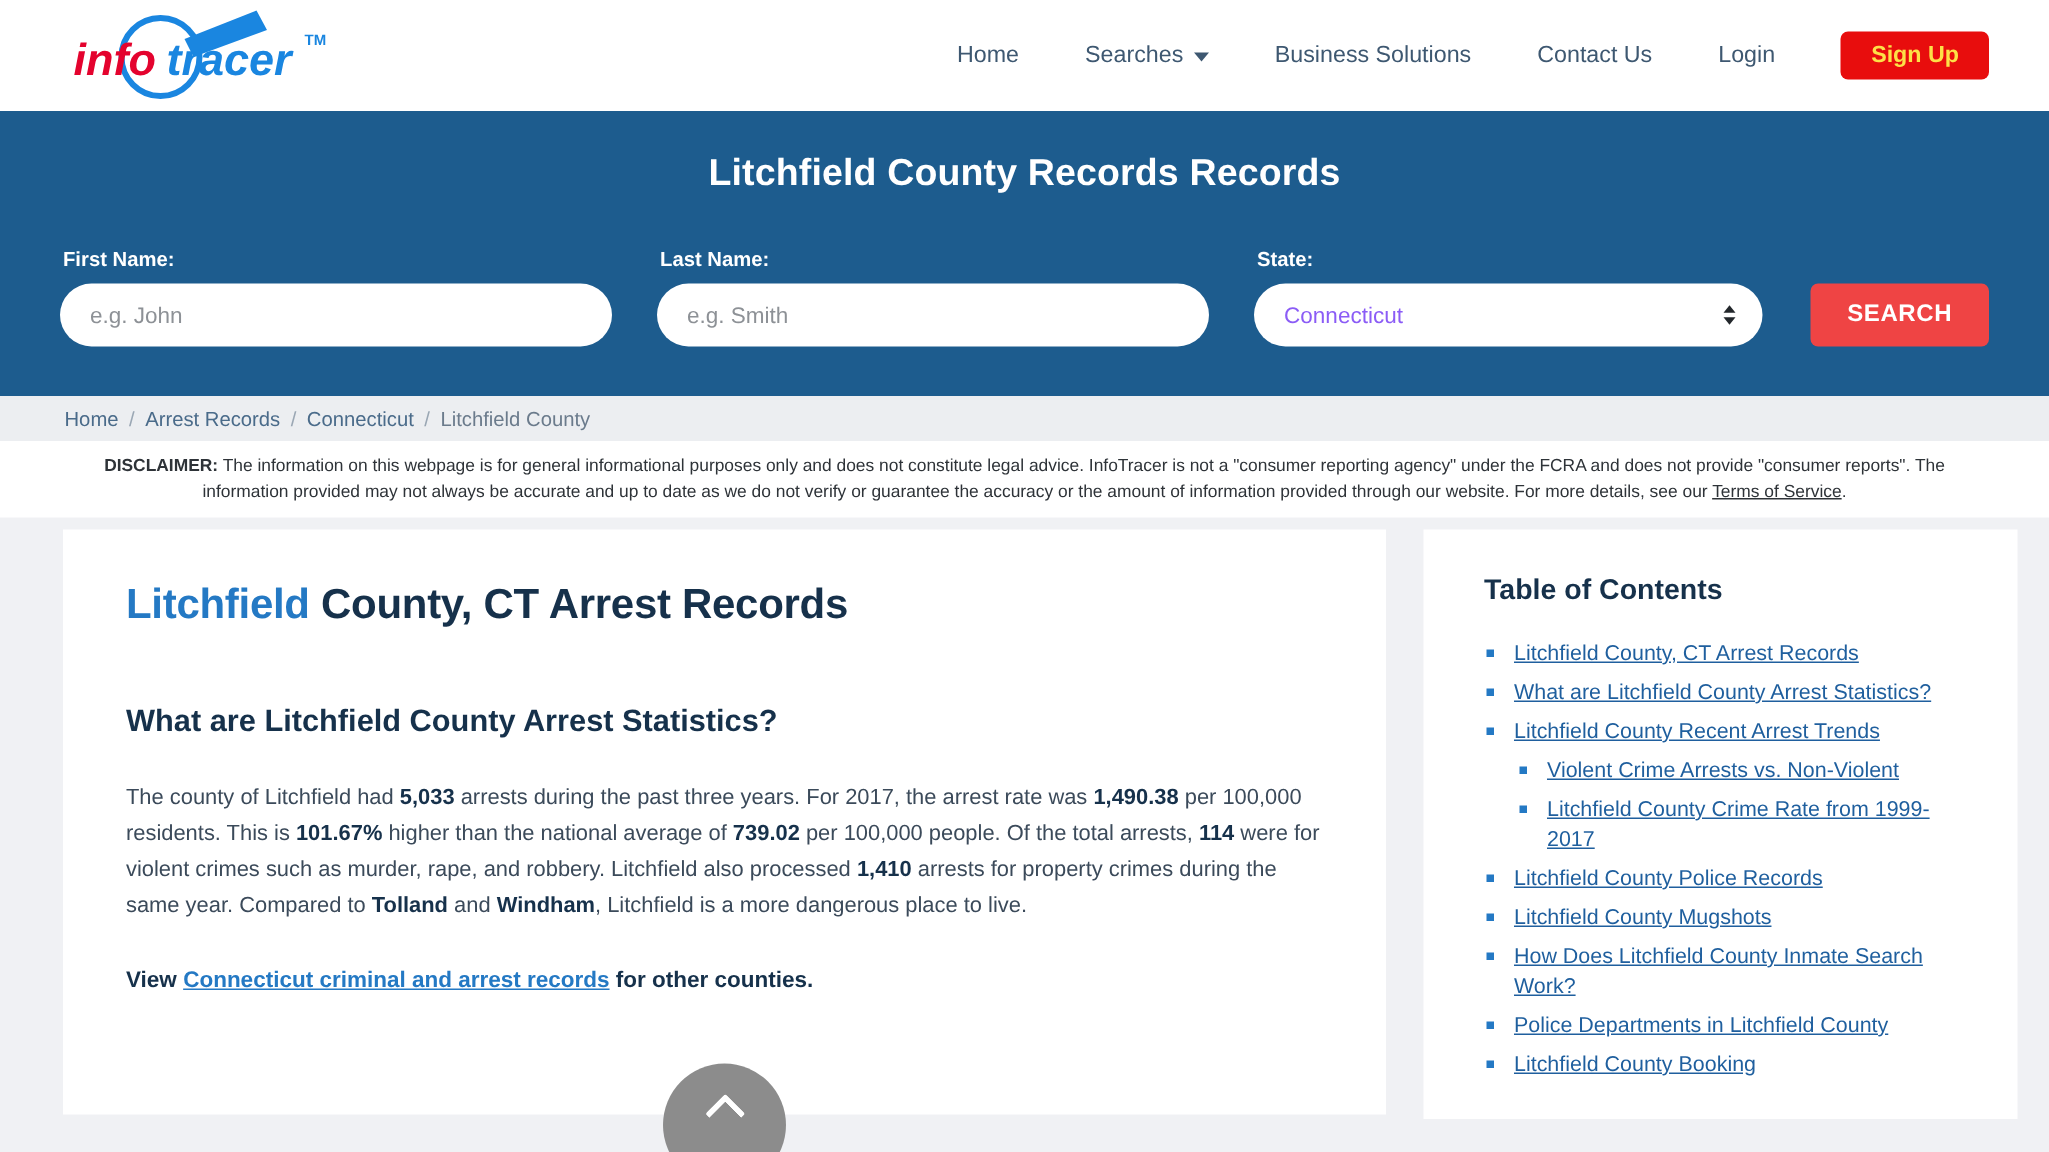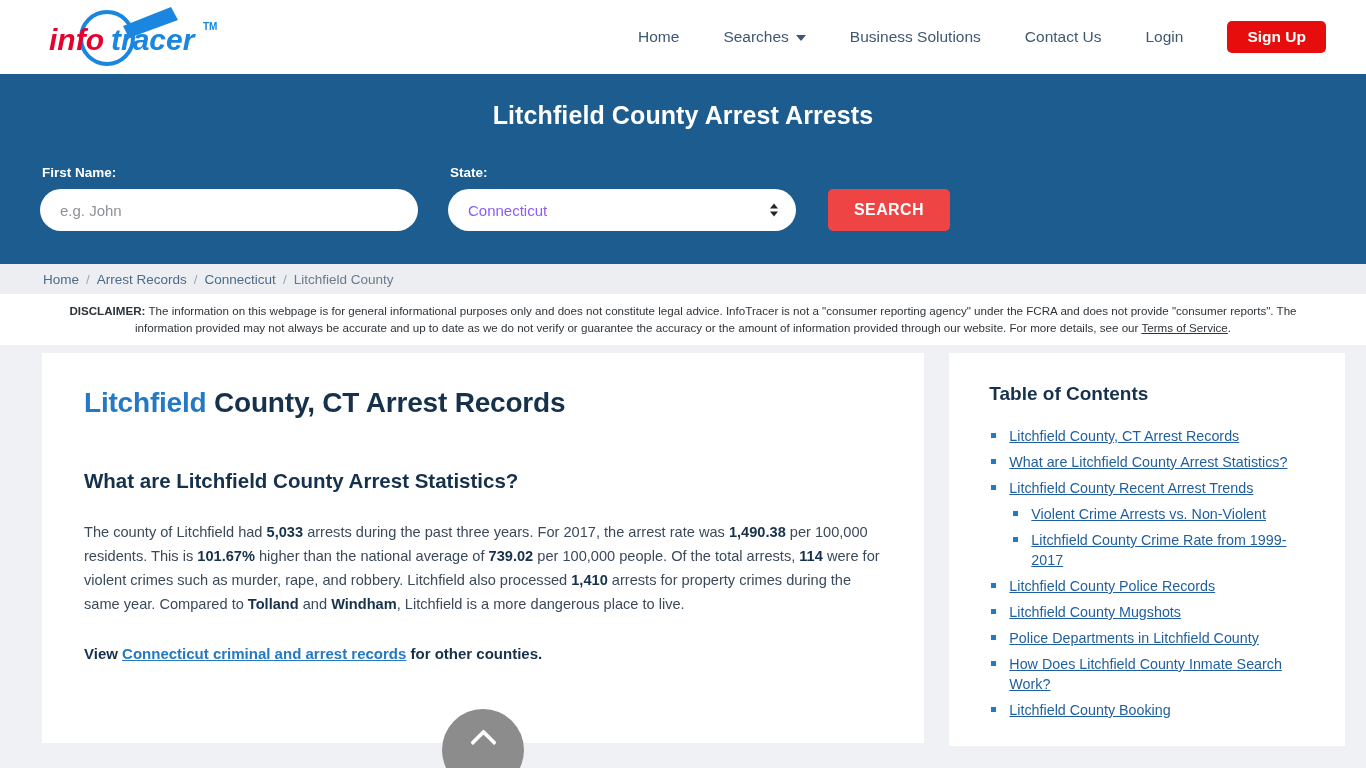--- a/index.html
+++ b/index.html
@@ -51,21 +51,21 @@
   .chev-down {
     width: 0; height: 0;
     border-left: 5px solid transparent;
     border-right: 5px solid transparent;
     border-top: 6px solid #3e5871;
     display: inline-block;
     margin-top: 2px;
   }
   .signup-btn {
     background: #e80d0d;
-    color: #ffffff;
+    color: #fde047;
     font-size: 15.5px;
     font-weight: bold;
     border: none;
     border-radius: 5px;
     padding: 7px 20px;
     margin-left: 22px;
     cursor: pointer;
     font-family: "Liberation Sans", sans-serif;
   }
 
@@ -341,28 +341,32 @@
       <span>Contact Us</span>
     </a>
     <a class="nav-item">
       <span>Login</span>
     </a>
     <button class="signup-btn">Sign Up</button>
   </div>
 </div>
 
 <div class="banner">
-  <div class="banner-title">Litchfield County Arrest Arrests</div>
+  <div class="banner-title">Litchfield County Records Records</div>
 
   <div class="search-row">
     <div class="field first">
       <div class="field-label">First Name:</div>
       <input type="text" placeholder="e.g. John" value="" style="">
     </div>
 
+    <div class="field last">
+      <div class="field-label">Last Name:</div>
+      <input type="text" placeholder="e.g. Smith" style="">
+    </div>
 
     <div class="field state">
       <div class="field-label">State:</div>
       <div class="select-wrap">
         <select>
           <option>Connecticut</option>
         </select>
         <span class="stepper">
           <i class="up"></i>
             <i class="down"></i>
@@ -426,23 +430,23 @@
           </li>
         </ul>
       </li>
       <li>
         <a>Litchfield County Police Records</a>
       </li>
       <li>
         <a>Litchfield County Mugshots</a>
       </li>
       <li>
+        <a>How Does Litchfield County Inmate Search Work?</a>
+      </li>
+      <li>
         <a>Police Departments in Litchfield County</a>
-      </li>
-      <li>
-        <a>How Does Litchfield County Inmate Search Work?</a>
       </li>
       <li>
         <a>Litchfield County Booking</a>
       </li>
     </ul>
   </div>
 </div>
 
 </body></html>

